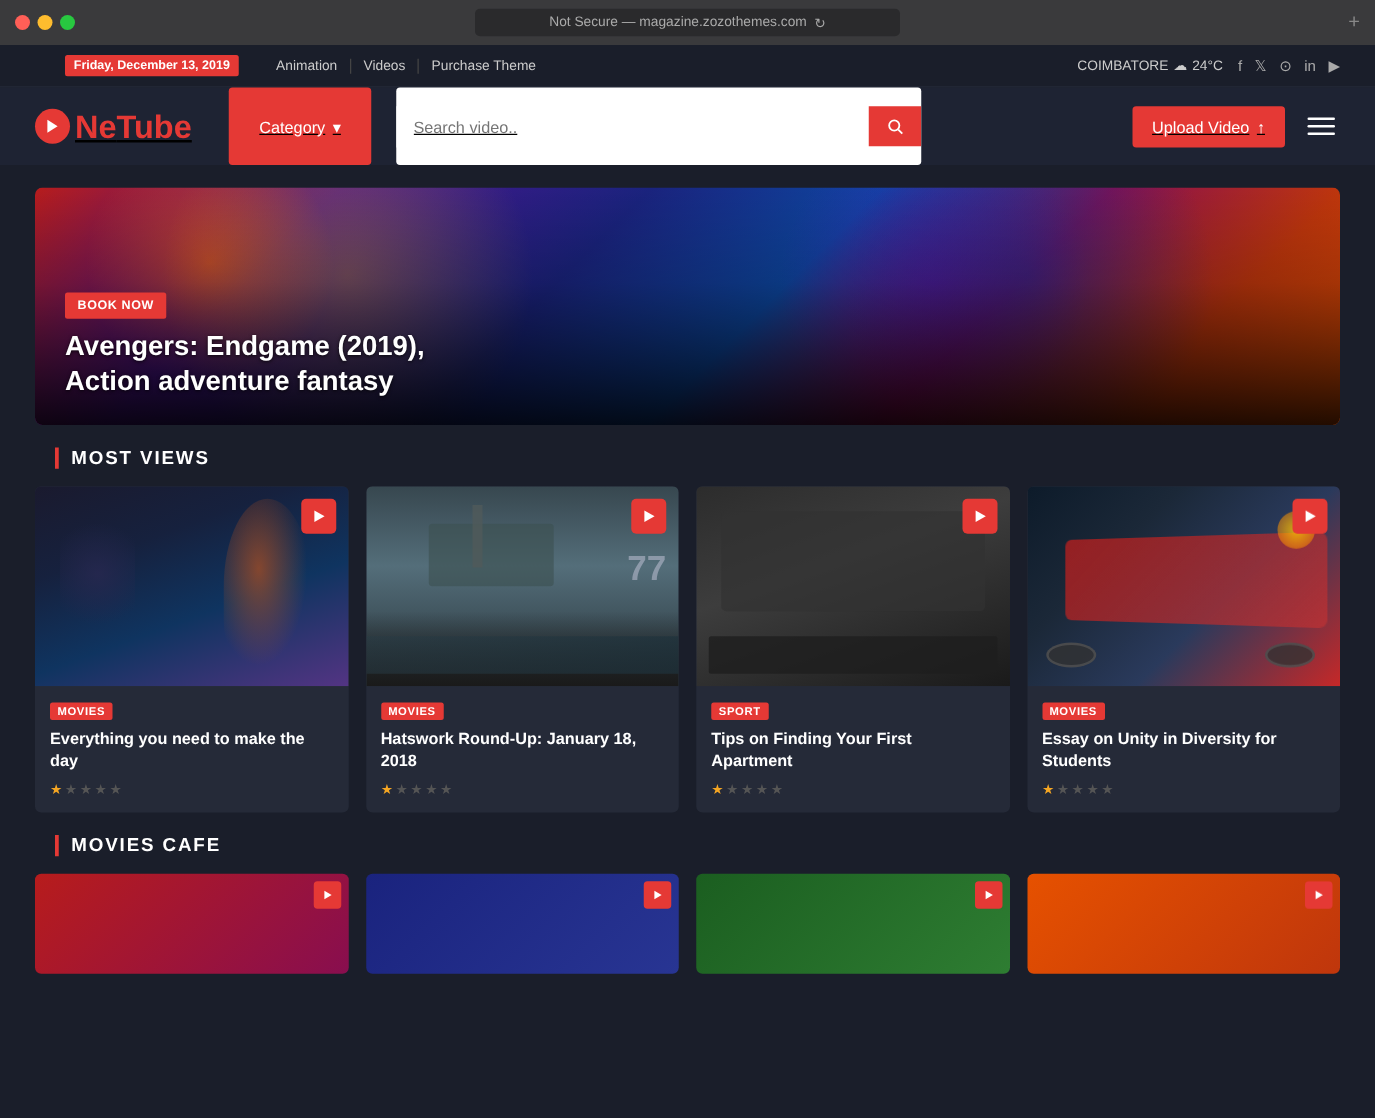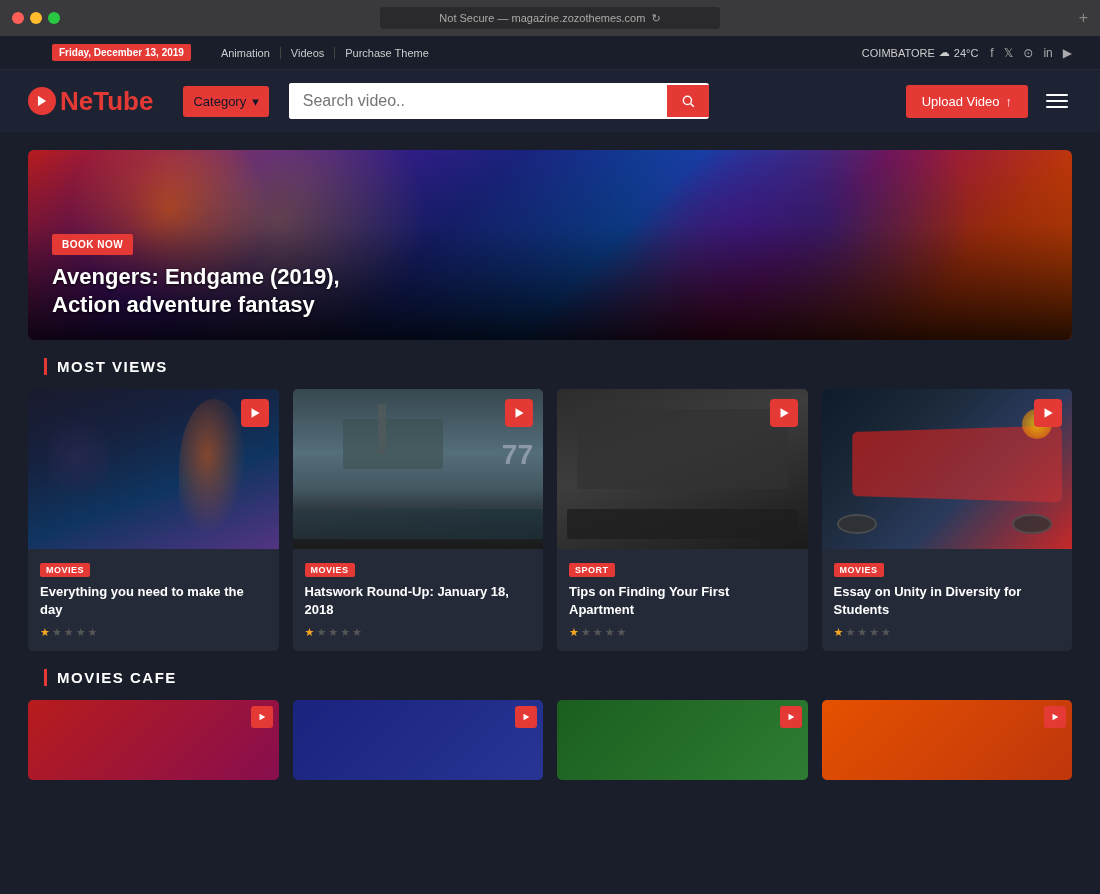--- a/index.html
+++ b/index.html
@@ -119,23 +119,23 @@
       color: #aaa;
       font-size: 12px;
       cursor: pointer;
     }
 
     
     .header {
       background: #1e2333;
       height: 62px;
       display: flex;
-      align-items: center;
       padding: 0 28px;
       gap: 20px;
+      text-decoration: underline;
     }
     .logo {
       display: flex;
       align-items: center;
       gap: 4px;
       text-decoration: none;
       margin-right: 10px;
     }
     .logo-icon {
       width: 28px;
@@ -154,23 +154,23 @@
     .logo-text {
       font-size: 26px;
       font-weight: bold;
       color: #fff;
     }
     .logo-text span {
       color: #e53935;
     }
     .category-btn {
       background: #e53935;
-      color: #0f172a;
+      color: #ffffff;
       border: none;
-      padding: 8px 10px;
+      padding: 8px 24px;
       font-size: 13px;
       border-radius: 3px;
       cursor: pointer;
       display: flex;
       align-items: center;
       gap: 6px;
       white-space: nowrap;
     }
     .search-bar {
       flex: 1;
@@ -179,21 +179,21 @@
       background: #fff;
       border-radius: 3px;
       overflow: hidden;
       max-width: 420px;
     }
     .search-input {
       flex: 1;
       border: none;
       outline: none;
       padding: 9px 14px;
-      font-size: 16px;
+      font-size: 13px;
       color: #666;
       background: #fff;
     }
     .search-btn {
       background: #e53935;
       border: none;
       padding: 9px 14px;
       cursor: pointer;
       display: flex;
       align-items: center;

